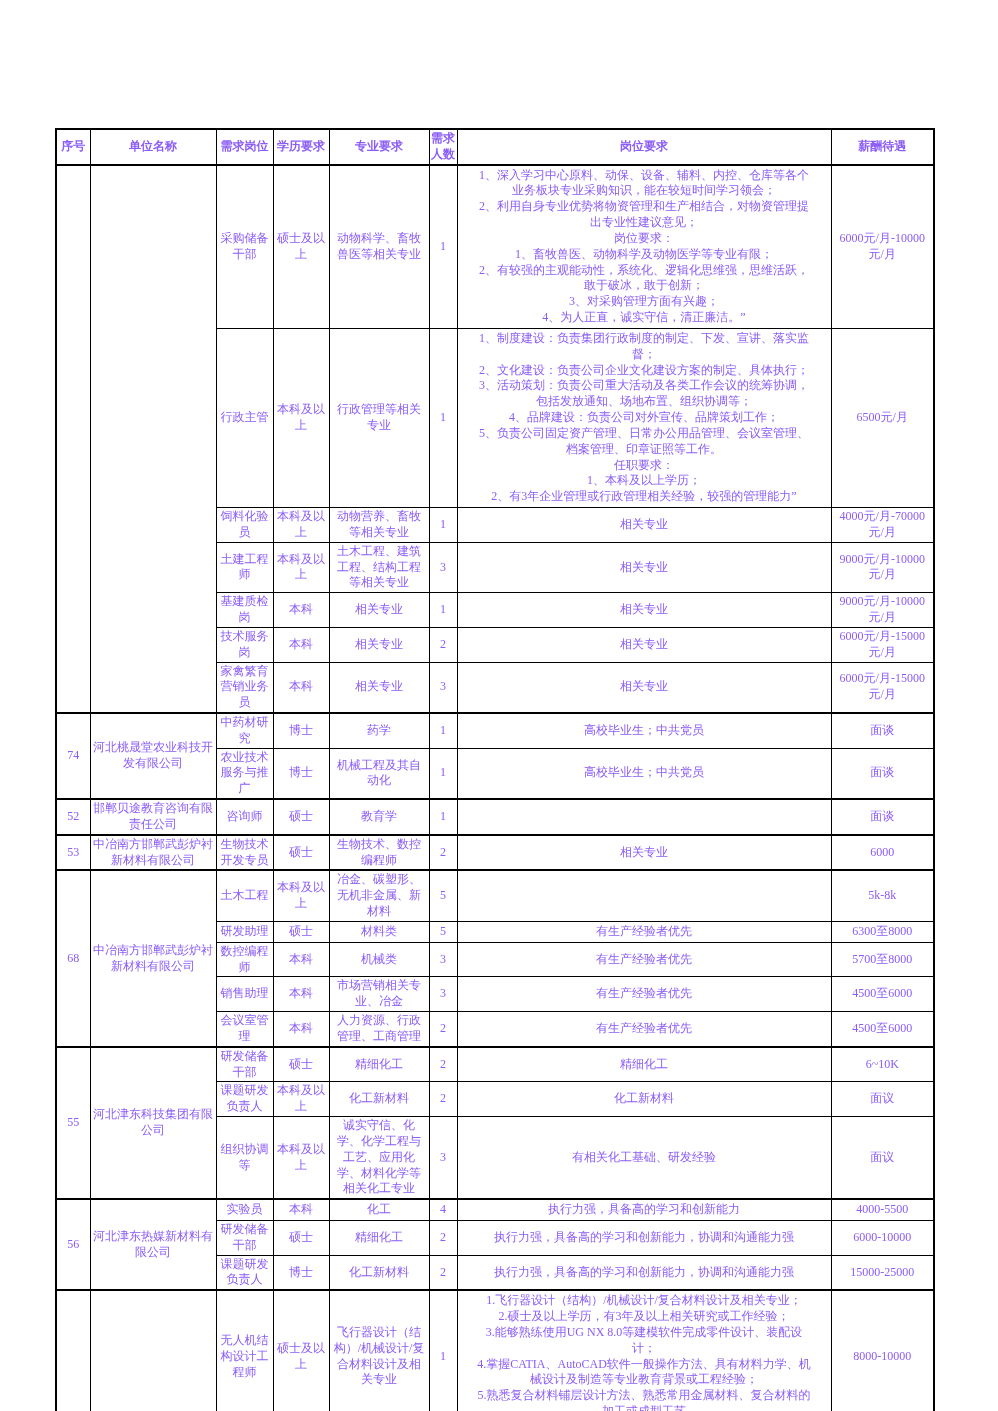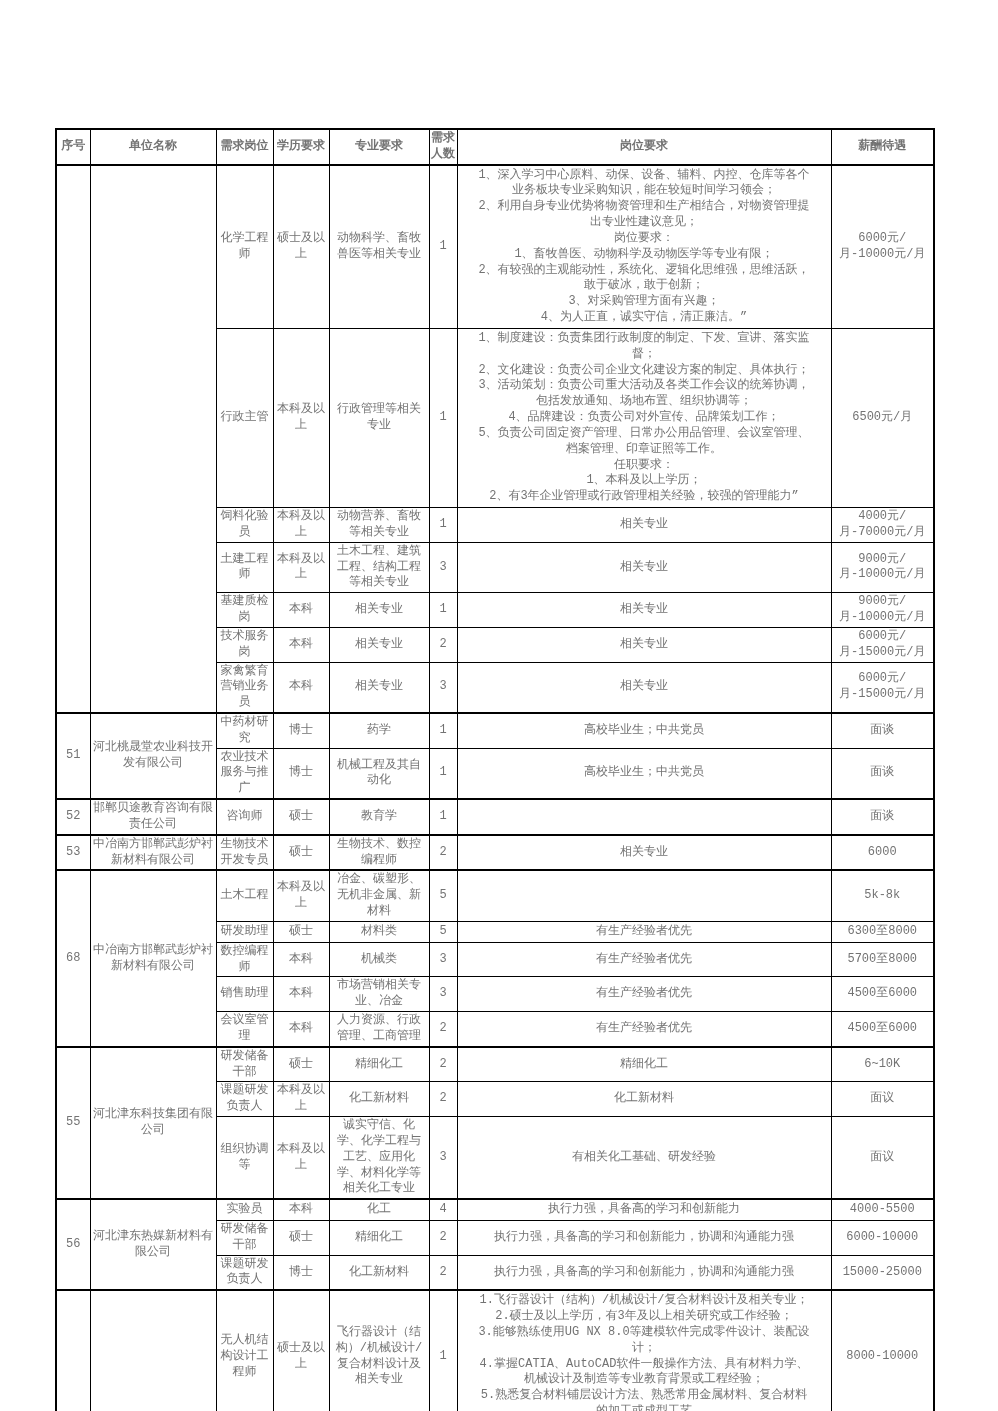--- a/index.html
+++ b/index.html
@@ -5,22 +5,22 @@
   html, body {
     margin: 0;
     padding: 0;
     background: #ffffff;
   }
   .sheet {
     position: relative;
     width: 864px;
     height: 1411px;
     background: #ffffff;
-    font-family: Liberation Mono, monospace;
-    color: #737373;
+    font-family: Liberation Serif, serif;
+    color: #8b5cf6;
   }
   table.job-table {
     position: absolute;
     left: 55px;
     top: 128px;
     width: 878px;
     border-collapse: collapse;
     table-layout: fixed;
     border: 2px solid #000;
     border-bottom: none;
@@ -82,21 +82,21 @@
           <th>专业要求</th>
           <th>需求人数</th>
           <th>岗位要求</th>
           <th>薪酬待遇</th>
         </tr>
     </thead>
     <tbody>
         <tr>
           <td class="serial-cell" rowspan="7"></td>
           <td rowspan="7"></td>
-          <td>化学工程师</td>
+          <td>采购储备干部</td>
           <td>硕士及以上</td>
           <td>动物科学、畜牧兽医等相关专业</td>
           <td class="count-cell">1</td>
           <td class="req-cell">1、深入学习中心原料、动保、设备、辅料、内控、仓库等各个业务板块专业采购知识，能在较短时间学习领会；
 2、利用自身专业优势将物资管理和生产相结合，对物资管理提出专业性建议意见；
 岗位要求：
 1、畜牧兽医、动物科学及动物医学等专业有限；
 2、有较强的主观能动性，系统化、逻辑化思维强，思维活跃，敢于破冰，敢于创新；
 3、对采购管理方面有兴趣；
 4、为人正直，诚实守信，清正廉洁。”</td>
@@ -151,21 +151,21 @@
         </tr>
         <tr>
           <td>家禽繁育营销业务员</td>
           <td>本科</td>
           <td>相关专业</td>
           <td class="count-cell">3</td>
           <td class="req-cell">相关专业</td>
           <td>6000元/月-15000元/月</td>
         </tr>
         <tr class="group-start">
-          <td class="serial-cell" rowspan="2">51</td>
+          <td class="serial-cell" rowspan="2">74</td>
           <td rowspan="2">河北桃晟堂农业科技开发有限公司</td>
           <td>中药材研究</td>
           <td>博士</td>
           <td>药学</td>
           <td class="count-cell">1</td>
           <td class="req-cell">高校毕业生；中共党员</td>
           <td>面谈</td>
         </tr>
         <tr>
           <td>农业技术服务与推广</td>

